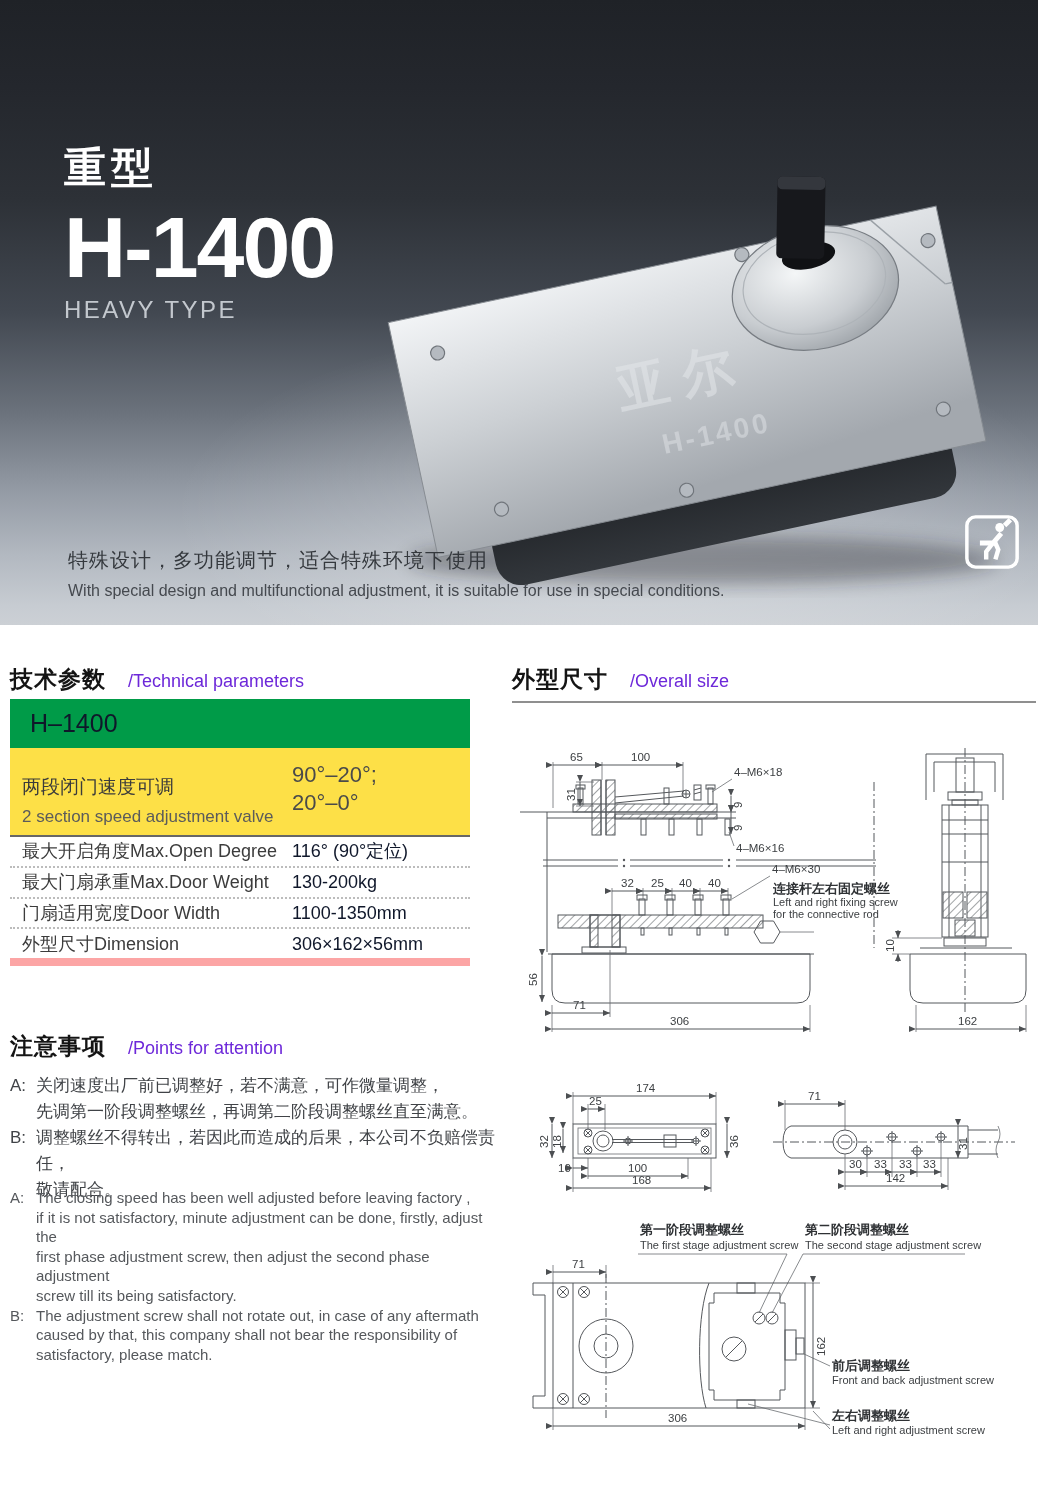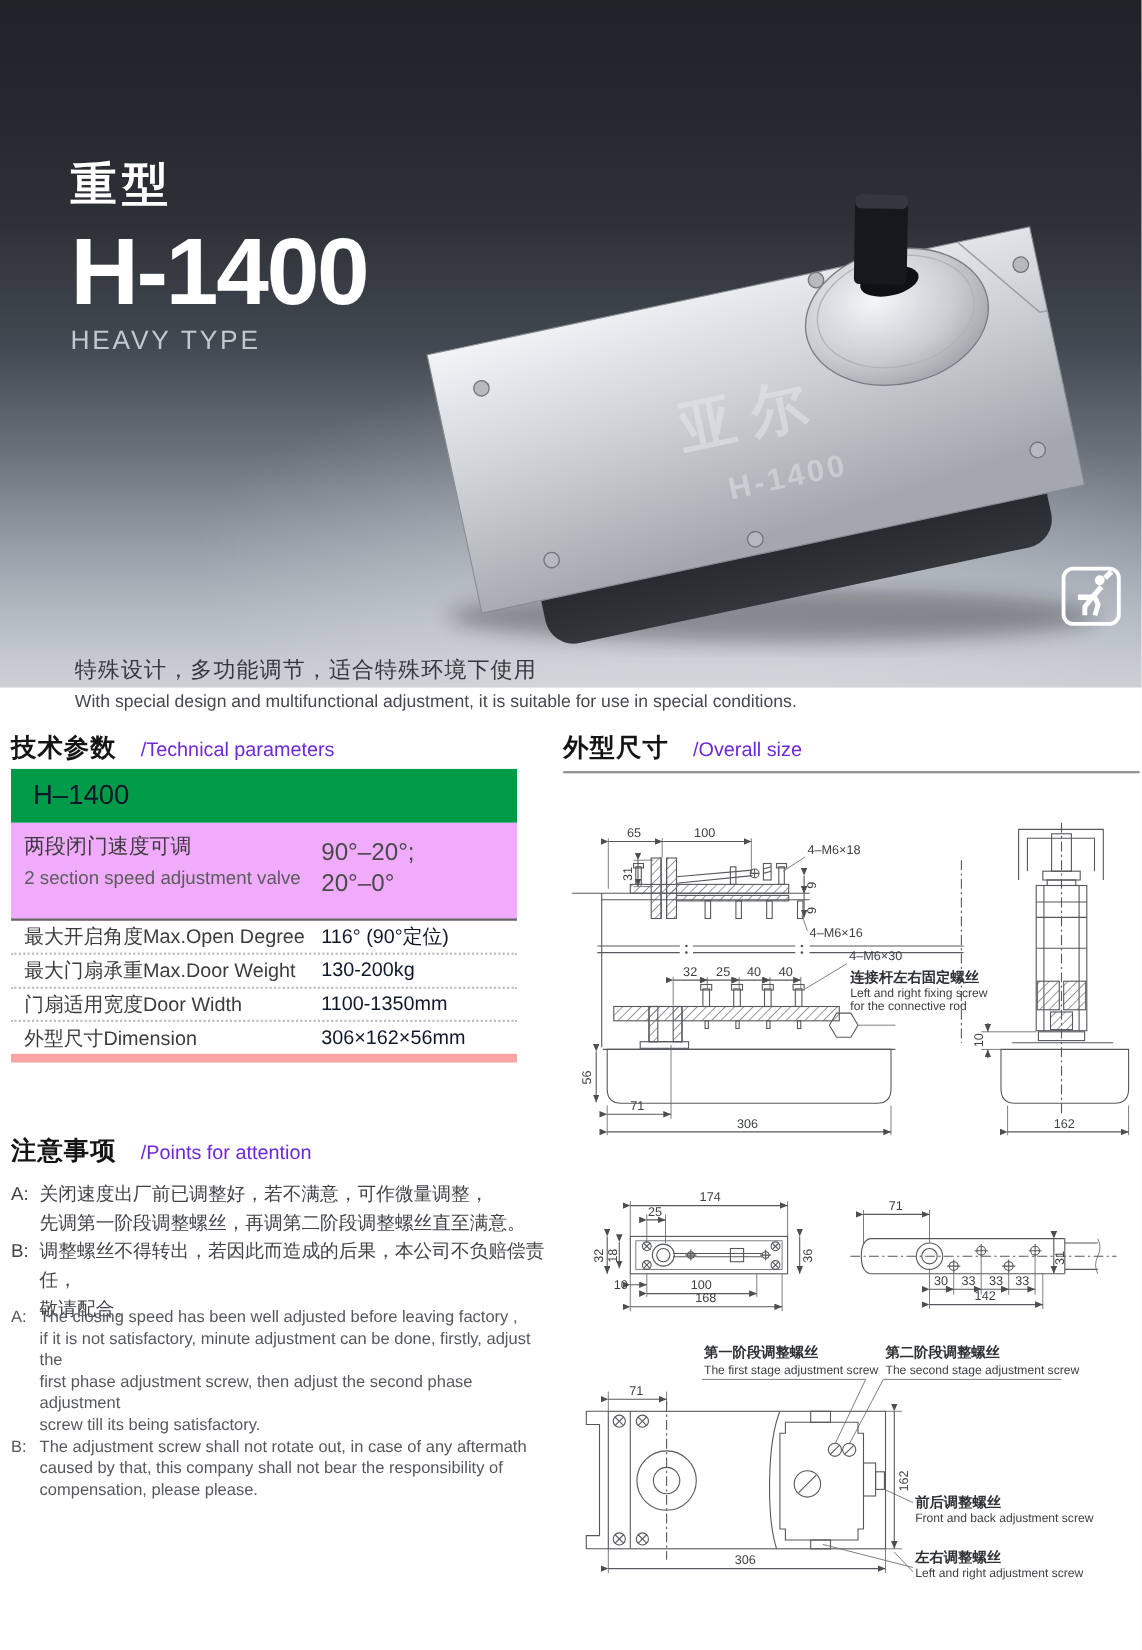--- a/index.html
+++ b/index.html
@@ -8,33 +8,33 @@
   
   .hero{position:absolute;left:0;top:0;width:1038px;height:625px;
         background:linear-gradient(180deg,#1f2227 0%,#24272d 14%,#2d3137 32%,#424851 50%,
                    #6b727c 66%,#959ca6 79%,#b3b9c1 89%,#c7ccd2 97%,#ccd0d5 100%);}
   .hero::after{content:"";position:absolute;inset:0;
         background:radial-gradient(60% 42% at 60% 82%,rgba(255,255,255,.30),rgba(255,255,255,0) 72%);}
   .hero-title{position:absolute;left:64px;top:140px;z-index:3;}
   .t-cn{font-size:42px;font-weight:bold;color:#ffffff;letter-spacing:5px;font-family:Liberation Serif, serif;}
   .t-model{font-size:86px;font-weight:bold;color:#ffffff;line-height:1.0;letter-spacing:-2px;margin-top:8px;}
   .t-sub{font-size:24px;color:#c3c8ce;letter-spacing:2.5px;margin-top:6px;}
-  .hero-desc{position:absolute;left:68px;top:547px;z-index:3;margin-top:48px;}
+  .hero-desc{position:absolute;left:68px;top:547px;z-index:3;}
   .d-cn{font-size:20px;color:#34383d;letter-spacing:1px;}
   .d-en{font-size:16px;color:#45494f;margin-top:8px;}
   .exit-badge{position:absolute;left:963px;top:513px;width:58px;height:58px;z-index:3;}
   .product{position:absolute;left:318px;top:128px;width:720px;height:470px;z-index:2;}
   
   .sec-h{position:absolute;white-space:nowrap;}
   .sec-h .cn{font-size:23px;font-weight:bold;color:#141414;letter-spacing:1px;}
   .sec-h .en{font-size:18px;color:#6d28d9;margin-left:22px;}
   
   .tech{position:absolute;left:10px;top:699px;width:460px;}
   .banner{height:49px;background:#009b48;color:#0f172a;font-size:25px;line-height:49px;padding-left:20px;box-sizing:border-box;}
-  .grayblk{position:relative;height:89px;background:#f0abfc;border-bottom:2px solid #676767;box-sizing:border-box;padding:8px 0 0 12px;}
+  .grayblk{position:relative;height:89px;background:#fde047;border-bottom:2px solid #676767;box-sizing:border-box;padding:26px 0 0 12px;}
   .grayblk .lab-cn{font-size:19px;color:#3b3b3b;}
   .grayblk .lab-en{font-size:17px;color:#5b5b5b;margin-top:7px;}
   .grayblk .vals{position:absolute;left:282px;top:13px;font-size:22px;color:#4a4a4a;line-height:28px;}
   .rows{border-bottom:8px solid #fca5a5;}
   .trow{position:relative;height:28.8px;border-bottom:2px dotted #bcbcbc;}
   .trow:last-child{border-bottom:none;}
   .trow .lab{position:absolute;left:12px;top:50%;transform:translateY(-50%);font-size:18px;color:#3c3c3c;white-space:nowrap;}
   .trow .val{position:absolute;left:282px;top:50%;transform:translateY(-50%);font-size:18px;color:#0f172a;white-space:nowrap;}
   
   .attn-cn{position:absolute;left:10px;top:1073px;width:486px;font-size:17px;color:#404347;line-height:26px;}
@@ -193,21 +193,21 @@
         <span>if it is not satisfactory, minute adjustment can be done, firstly, adjust the</span><br>
         <span>first phase adjustment screw, then adjust the second phase adjustment</span><br>
         <span>screw till its being satisfactory.</span>
       </span>
     </div>
     <div class="note">
       <span class="tag">B:</span>
       <span class="txt">
         <span>The adjustment screw shall not rotate out, in case of any aftermath</span><br>
         <span>caused by that, this company shall not bear the responsibility of</span><br>
-        <span>compensation, please please.</span>
+        <span>satisfactory, please match.</span>
       </span>
     </div>
   </div>
 
   <div class="sec-h" style="left:512px;top:664px;">
     <span class="cn">外型尺寸</span><span class="en">/Overall size</span>
   </div>
   <div class="rule"></div>
 
   <svg class="dwg1" viewBox="0 0 520 300">

